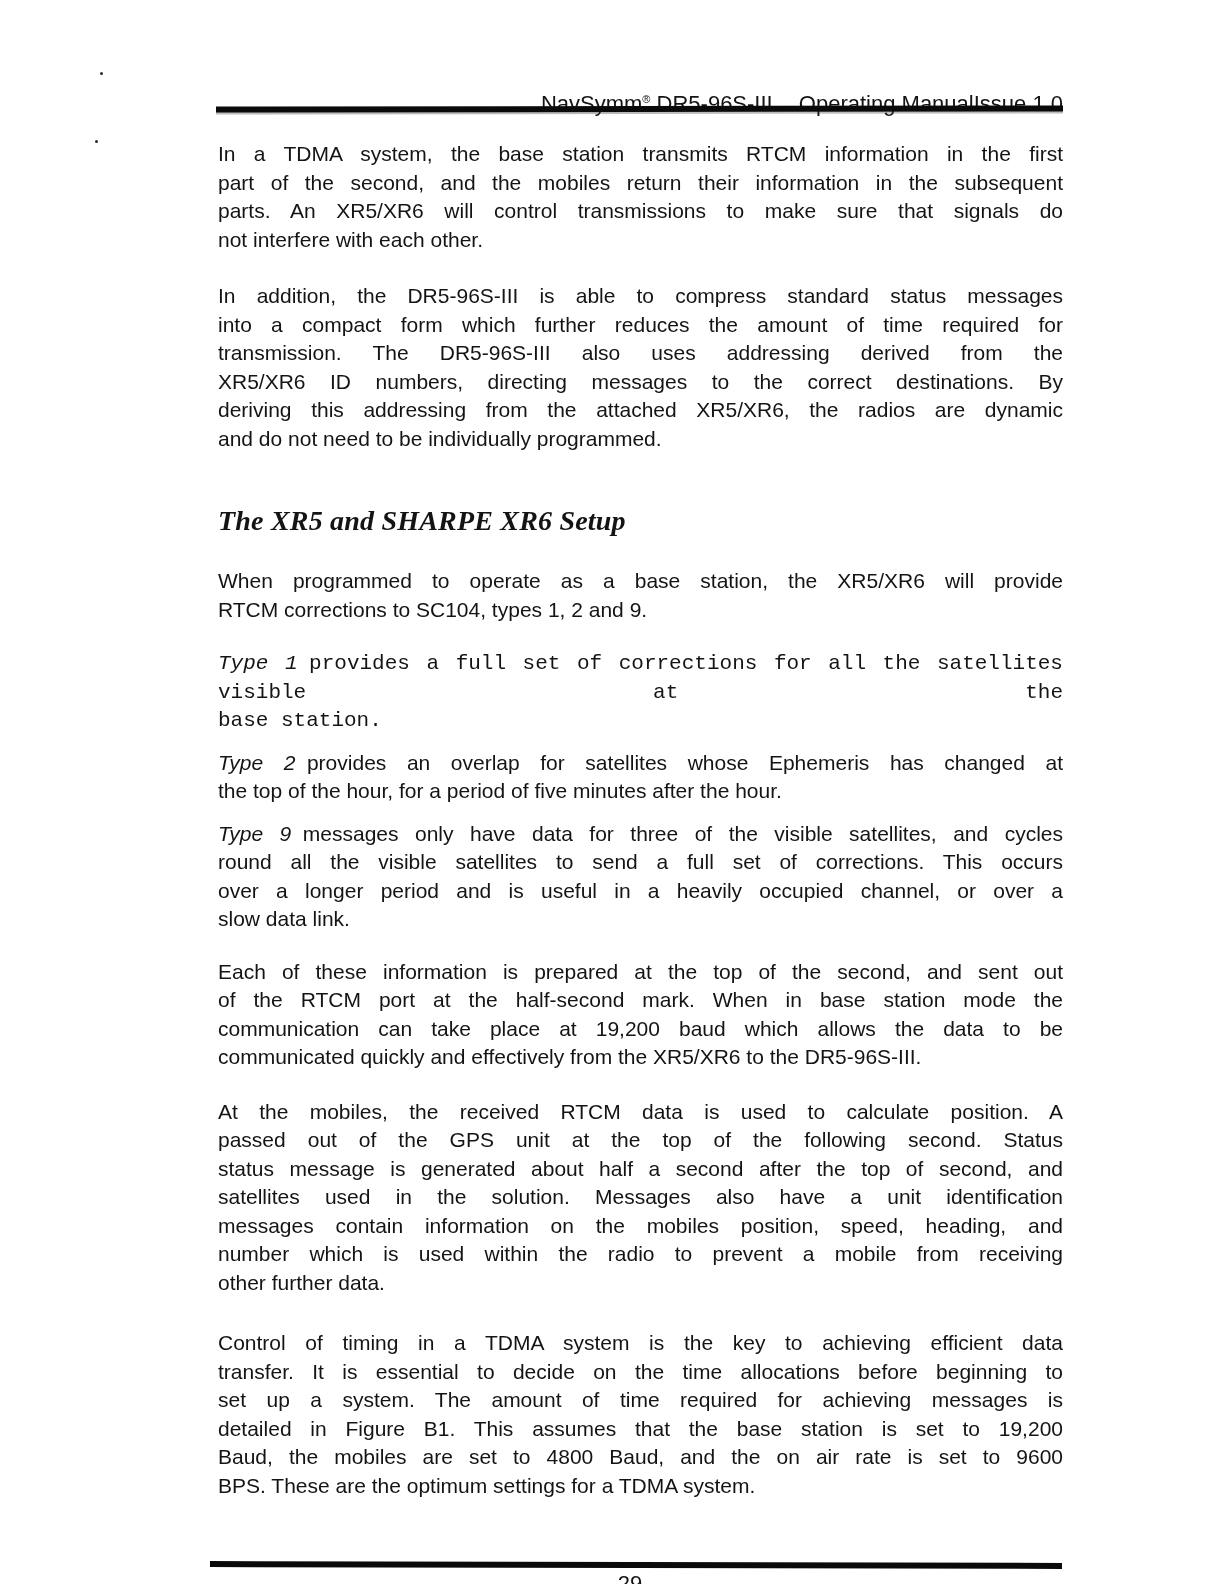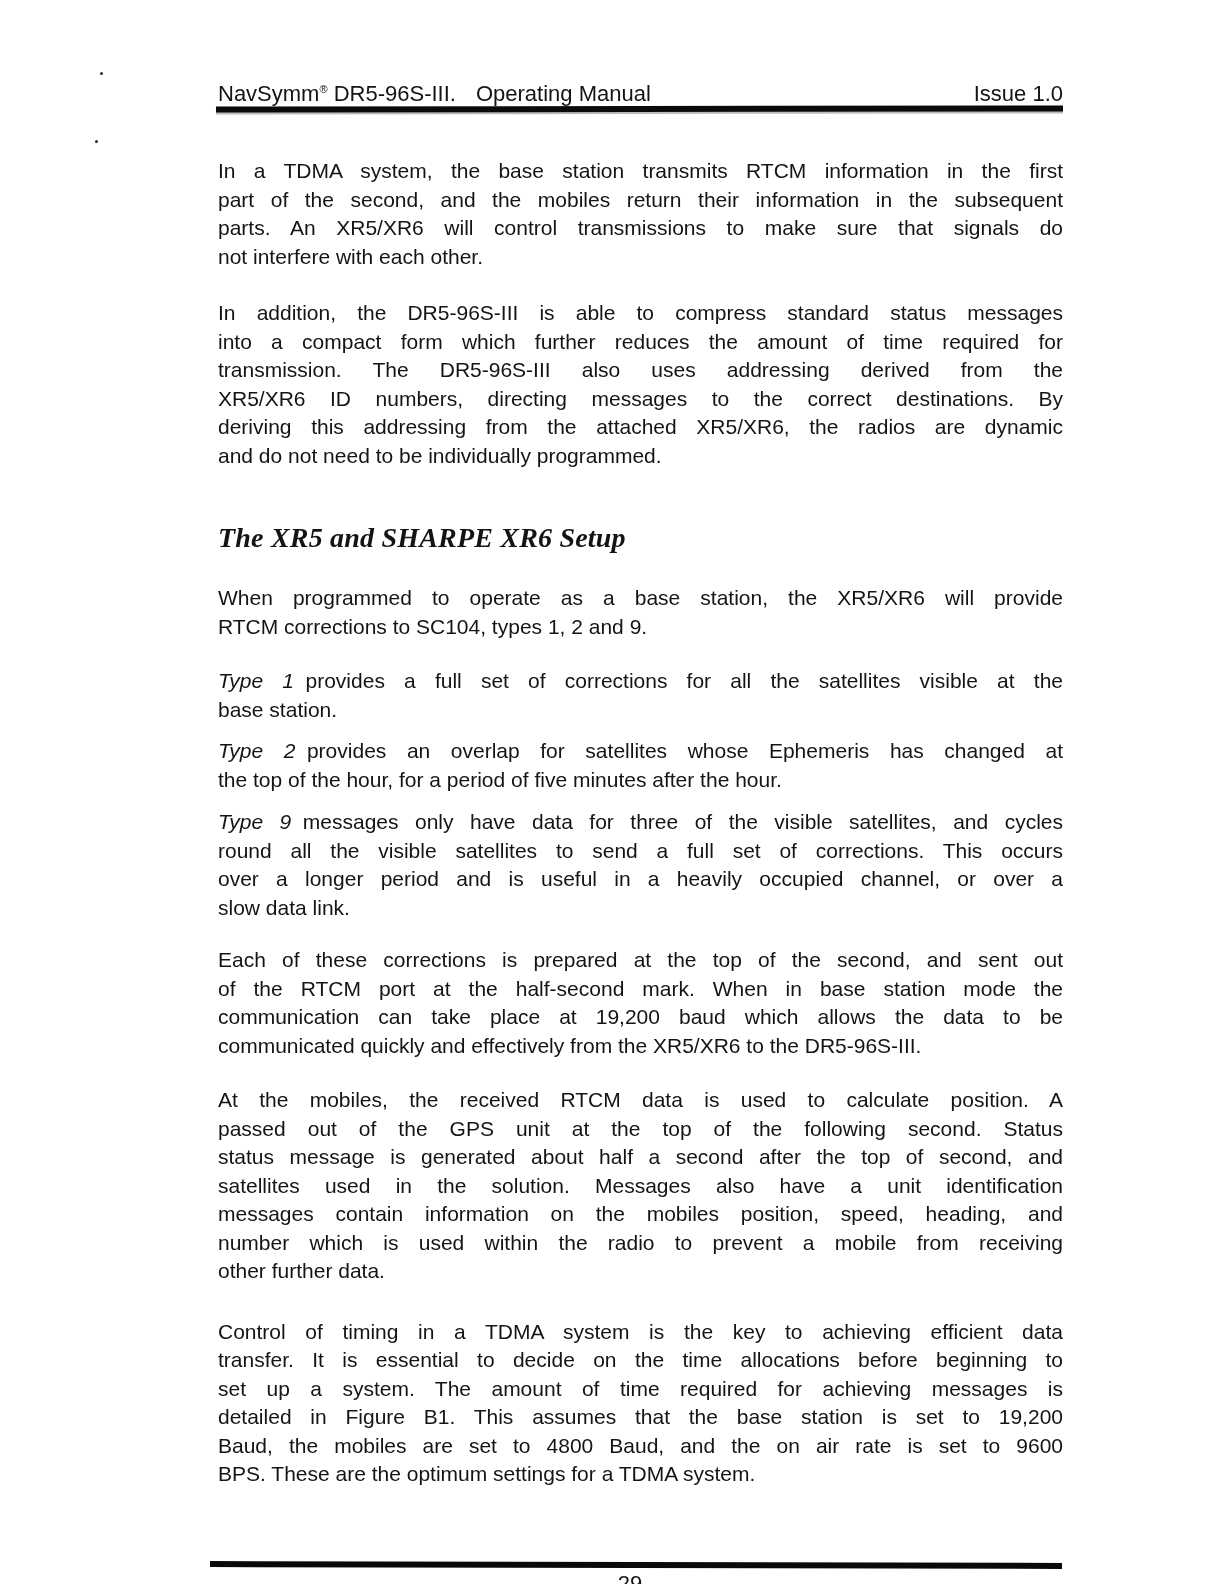--- a/index.html
+++ b/index.html
@@ -6,53 +6,53 @@
   #page{
     position:relative;
     width:1221px;height:1584px;
     background:#ffffff;
     overflow:hidden;
     font-family:"Liberation Sans", sans-serif;
     color:#141414;
   }
   
   #header{
-    position:absolute;left:218px;top:76px;width:845px;
+    position:absolute;left:218px;top:86px;width:845px;
     font-size:22px;line-height:26px;
-    display:flex;justify-content:space-between;align-items:baseline;
+    display:flex;justify-content:flex-end;align-items:baseline;
     white-space:nowrap;
   }
   #header sup{font-size:11px;vertical-align:super;}
   .manual-label{margin-left:20px;}
   #header-rule{
     position:absolute;left:216px;top:106px;width:847px;height:6px;
     background:#0a0a0a;
     box-shadow:0 2px 0 rgba(60,60,60,.35);
     transform:rotate(-0.08deg);
   }
   
   #content{
-    position:absolute;left:218px;top:157px;width:845px;
+    position:absolute;left:218px;top:140px;width:845px;
   }
   .para{font-size:21px;line-height:28.5px;}
   .line{text-align:justify;text-align-last:justify;}
   .line.last{text-align-last:left;}
   .lead{font-style:italic;margin-right:0.55em;}
   .heading{
     font-family:"Liberation Serif", serif;
     font-style:italic;font-weight:bold;
     font-size:28px;line-height:36px;
     letter-spacing:0.2px;
   }
   
   #content > *{margin-top:28px;}
   #content > :nth-child(1){margin-top:0;}
   #content > .heading{margin-top:50px;}
   #content > :nth-child(4){margin-top:28px;}
-  #content > :nth-child(5){margin-top:26px;}
+  #content > :nth-child(5){margin-top:26px;font-family:Liberation Mono, monospace;}
   #content > :nth-child(6){margin-top:13px;}
   #content > :nth-child(7){margin-top:14px;}
   #content > :nth-child(8){margin-top:24px;}
   #content > :nth-child(9){margin-top:26px;}
   #content > :nth-child(10){margin-top:32px;}
   
   #footer-rule{
     position:absolute;left:210px;top:1562px;width:852px;height:6px;
     background:#0a0a0a;
     transform:rotate(0.12deg);
@@ -108,21 +108,21 @@
         <div class="line"><span class="lead">Type 2</span>provides an overlap for satellites whose Ephemeris has changed at</div>
         <div class="line last">the top of the hour, for a period of five minutes after the hour.</div>
       </div>
       <div class="para lead-para">
         <div class="line"><span class="lead">Type 9</span>messages only have data for three of the visible satellites, and cycles</div>
         <div class="line">round all the visible satellites to send a full set of corrections.  This occurs</div>
         <div class="line">over a longer period and is useful in a heavily occupied channel, or over a</div>
         <div class="line last">slow data link.</div>
       </div>
       <div class="para">
-        <div class="line">Each of these corrections is prepared at the top of the second, and sent out</div>
+        <div class="line">Each of these information is prepared at the top of the second, and sent out</div>
         <div class="line">of the RTCM port at the half-second mark.  When in base station mode the</div>
         <div class="line">communication can take place at 19,200 baud which allows the data to be</div>
         <div class="line last">communicated quickly and effectively from the XR5/XR6 to the DR5-96S-III.</div>
       </div>
       <div class="para">
         <div class="line">At the mobiles, the received RTCM data is used to calculate position.  A</div>
         <div class="line">passed out of the GPS unit at the top of the following second.  Status</div>
         <div class="line">status message is generated about half a second after the top of second, and</div>
         <div class="line">satellites used in the solution.  Messages also have a unit identification</div>
         <div class="line">messages contain information on the mobiles position, speed, heading, and</div>

